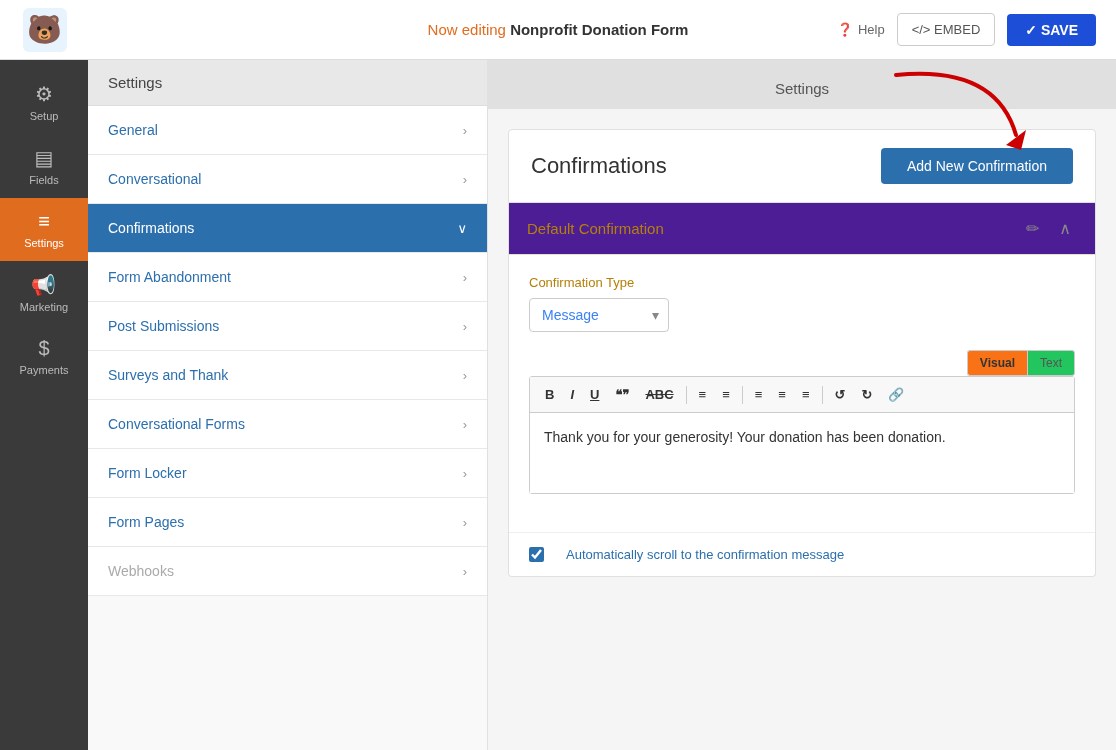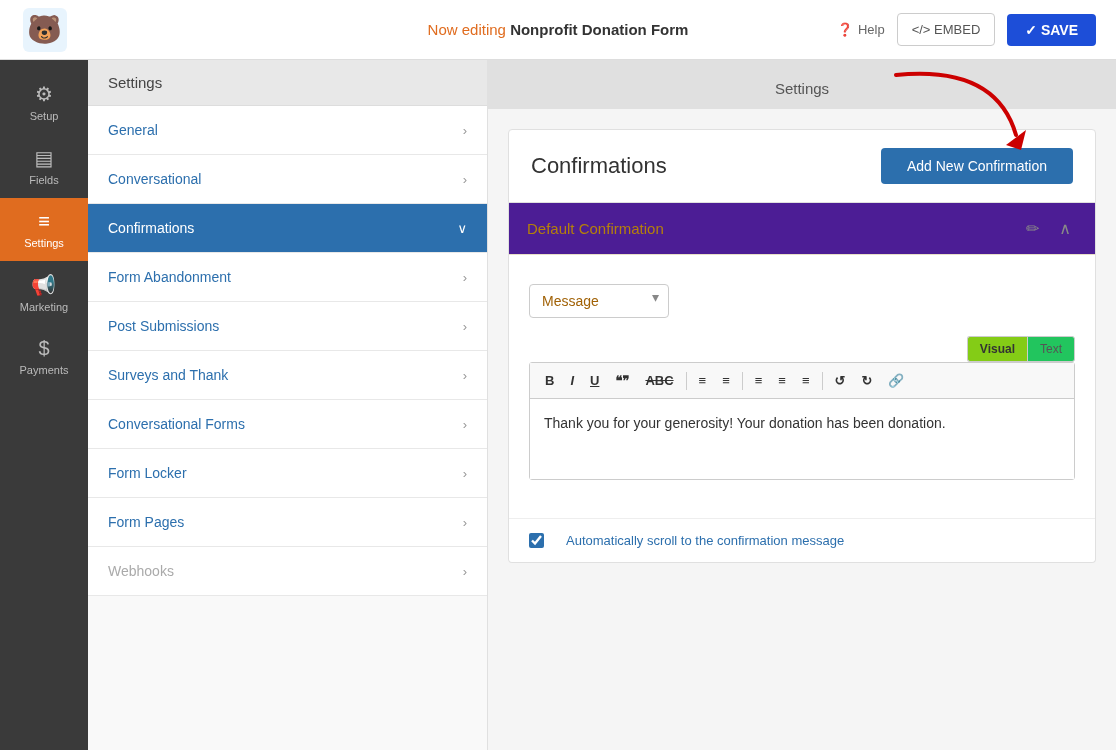--- a/index.html
+++ b/index.html
@@ -246,25 +246,24 @@
     .type-select-wrapper {
       position: relative;
       display: inline-block;
     }
     .type-select {
       padding: 8px 36px 8px 12px;
       border: 1px solid #ccc;
       border-radius: 4px;
       font-size: 14px;
       background: #fff;
-      color: #a16207;
+      color: #3b82f6;
       appearance: none;
       cursor: pointer;
       min-width: 140px;
-      margin-top: 9px;
     }
     .select-chevron {
       position: absolute;
       right: 10px;
       top: 50%;
       transform: translateY(-50%);
       pointer-events: none;
       color: #888;
     }
 
@@ -277,21 +276,21 @@
     .editor-tab {
       padding: 5px 12px;
       font-size: 12px;
       border: 1px solid #ccc;
       background: #22c55e;
       cursor: pointer;
       color: #555;
     }
     .editor-tab:first-child { border-right: none; border-radius: 3px 0 0 3px; }
     .editor-tab:last-child { border-radius: 0 3px 3px 0; }
-    .editor-tab.active { background: #84cc16; color: #333; font-weight: 600; }
+    .editor-tab.active { background: #f97316; color: #333; font-weight: 600; }
 
     
     .editor-container {
       border: 1px solid #ccc;
       border-radius: 3px;
     }
     .editor-toolbar {
       background: #f8f8f8;
       border-bottom: 1px solid #ccc;
       padding: 6px 8px;
@@ -475,20 +474,21 @@
           <span class="confirmation-card-title">Default Confirmation</span>
           <div class="confirmation-card-actions">
             <button class="card-action-btn">✏</button>
             <button class="card-action-btn">∧</button>
           </div>
         </div>
 
         <div class="confirmation-card-body">
 
           <div class="field-group">
+            <div class="field-label">Confirmation Type</div>
             <div class="type-select-wrapper">
               <select class="type-select">
                 <option>Message</option>
                 <option>Page</option>
                 <option>Redirect</option>
               </select>
               <span class="select-chevron">▾</span>
             </div>
           </div>
 

